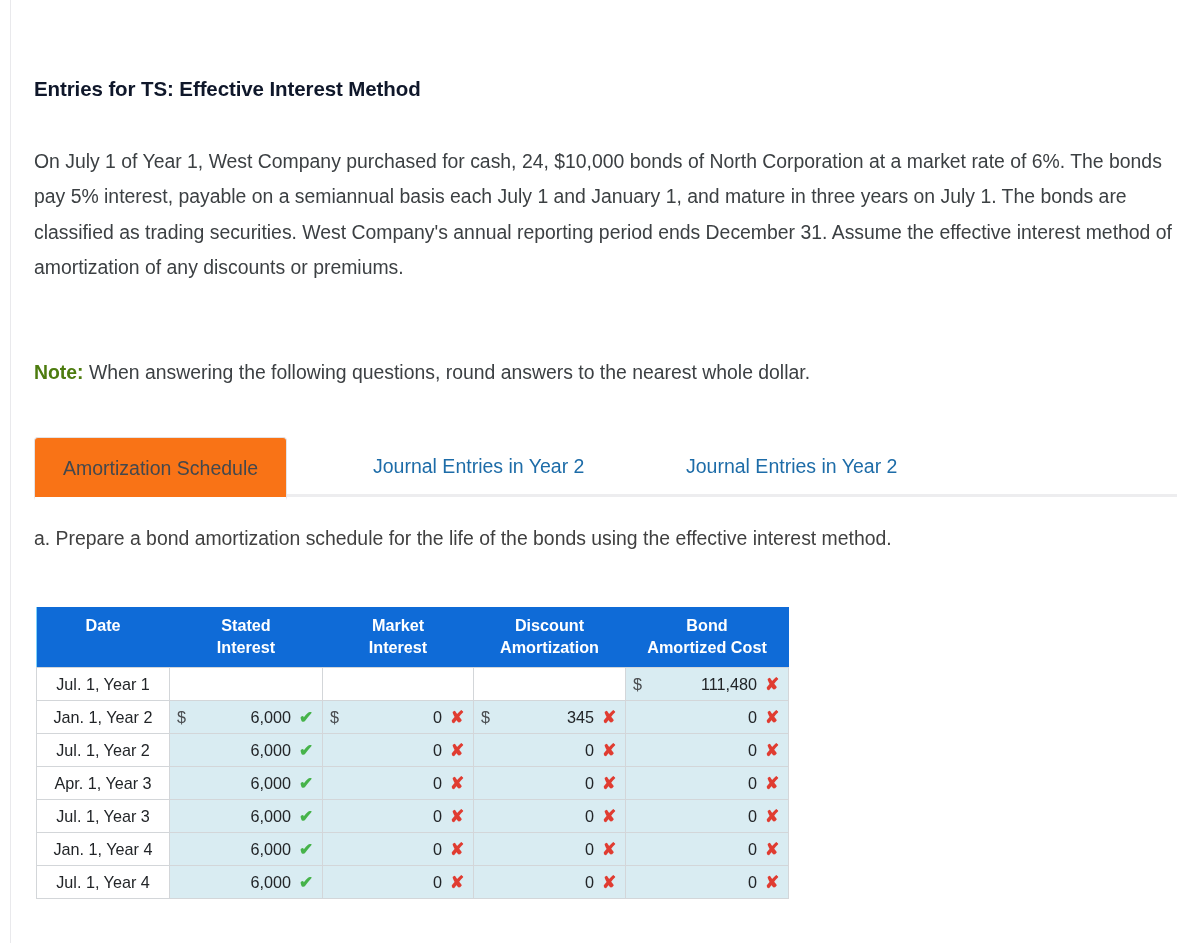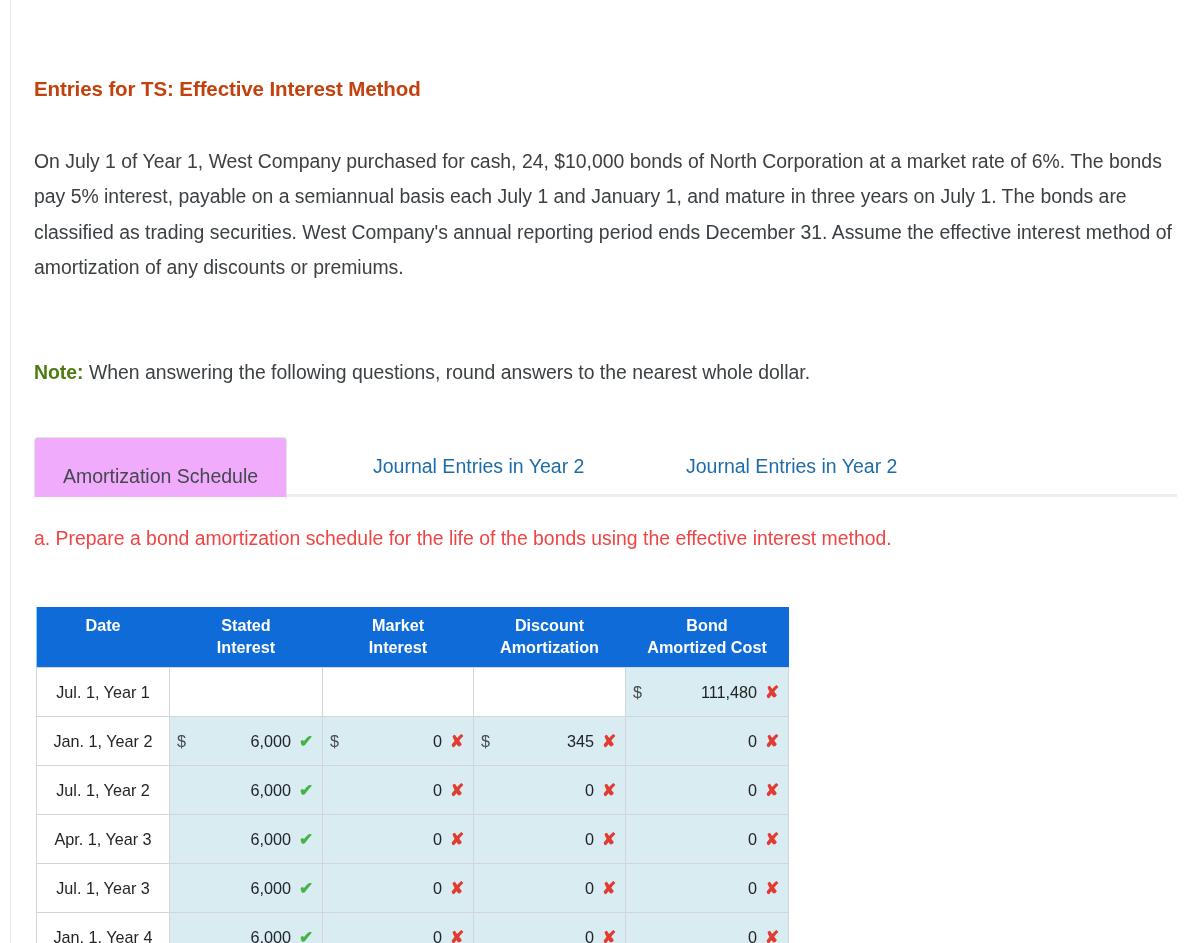--- a/index.html
+++ b/index.html
@@ -21,21 +21,21 @@
     background: #e9e9ec;
   }
   .content {
     position: absolute;
     left: 34px; top: 0; right: 0;
   }
 
   h1.qtitle {
     font-size: 20.5px;
     font-weight: bold;
-    color: #c2410c;
+    color: #0f172a;
     margin: 0;
     position: absolute;
     top: 77px; left: 0;
     letter-spacing: -0.1px;
   }
 
   p.body-para {
     position: absolute;
     top: 144px; left: 0;
     width: 1140px;
@@ -67,41 +67,41 @@
     position: absolute;
     top: 0;
     height: 60px;
     line-height: 58px;
     font-size: 19.5px;
     white-space: nowrap;
     cursor: pointer;
   }
   .tab.active {
     left: 0;
-    padding: 8px 28px;
+    padding: 0 28px;
     color: #44484d;
-    background: #f0abfc;
+    background: #f97316;
     border: 1px solid #e3e3e6;
     border-bottom: 3px solid #ffffff;
     border-top-left-radius: 4px;
     border-top-right-radius: 4px;
     height: 63px;
     line-height: 60px;
     z-index: 3;
   }
   .tab.link { color: #1d6ca8; }
   .tab.t2 { left: 325px; padding: 0 14px; }
   .tab.t3 { left: 638px; padding: 0 14px; }
 
   p.prompt {
     position: absolute;
     top: 527px; left: 0;
     margin: 0;
     font-size: 19.4px;
-    color: #ef4444;
+    color: #404040;
   }
 
   
   .tbl-wrap {
     position: absolute;
     top: 607px; left: 2px;
   }
   table.amort {
     border-collapse: collapse;
     table-layout: fixed;
@@ -124,21 +124,21 @@
     line-height: 22px;
     text-align: center;
     border: none;
     vertical-align: top;
   }
   table.amort thead th .ln2 { display: block; }
 
   table.amort tbody td {
     border: 1px solid #d3d6d9;
     height: 18px;
-    padding: 8px 7px;
+    padding: 0 7px;
     vertical-align: middle;
   }
   td.date {
     background: #ffffff;
     text-align: center;
     white-space: nowrap;
   }
   td.cell {
     background: #d9ecf2;
     position: relative;

